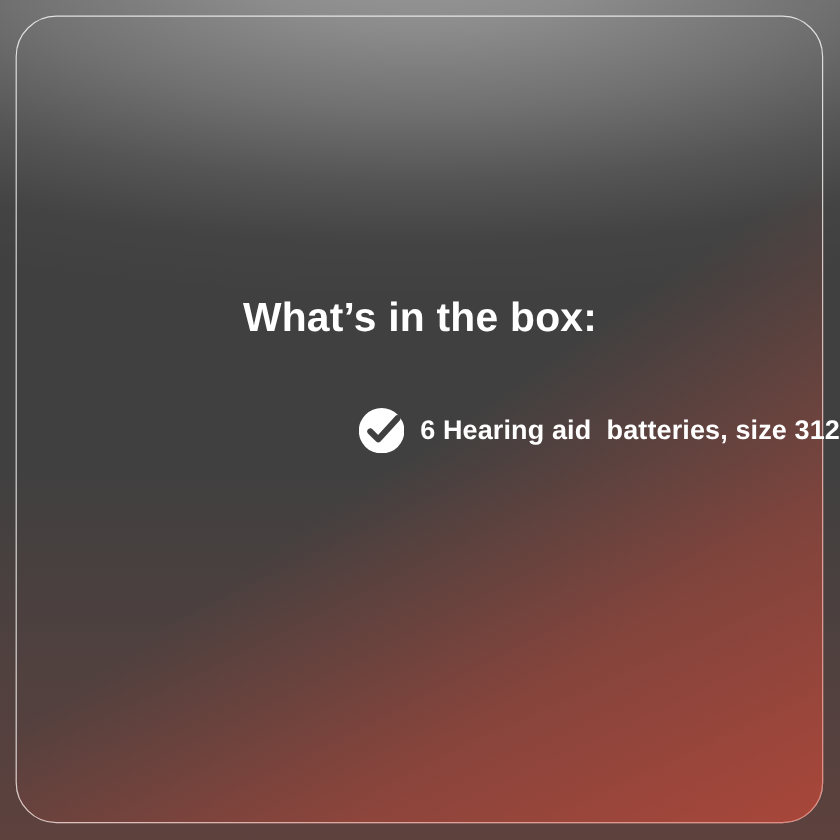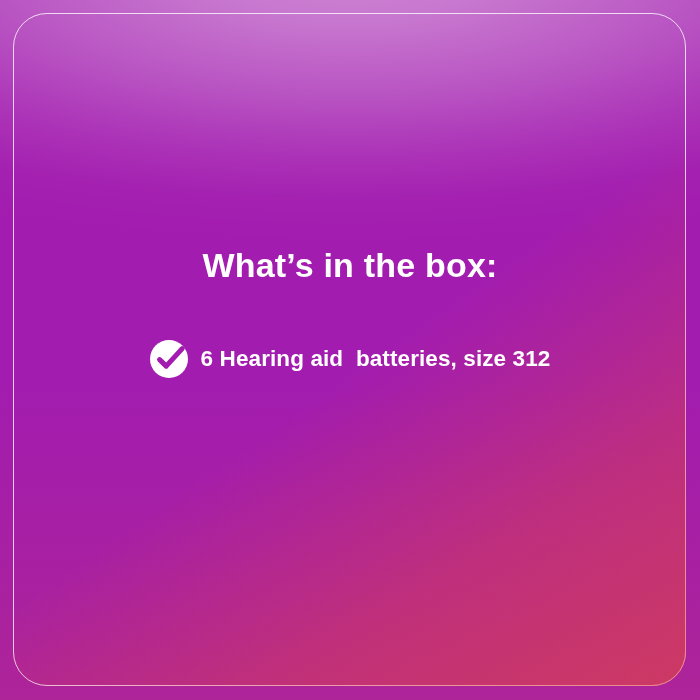--- a/index.html
+++ b/index.html
@@ -13,21 +13,21 @@
   body {
     font-family: "Liberation Sans", sans-serif;
     background: #E84B37;
   }
 
   
   #canvas {
     position: relative;
     width: 700px;
     height: 700px;
-    background-color: #a21caf;
+    background-color: #404040;
     overflow: hidden;
   }
 
   
   #glow {
     position: absolute;
     left: 0;
     top: 0;
     width: 700px;
     height: 700px;
@@ -114,21 +114,21 @@
     white-space: pre;
   }
 
   #feature-list {
     position: absolute;
     top: 340px;
     left: 0;
     width: 700px;
     display: flex;
     flex-direction: column;
-    align-items: center;
+    align-items: flex-end;
     gap: 14px;
   }
 
   .feature-row {
     display: flex;
     flex-direction: row;
     align-items: center;
     gap: 13px;
   }
 

